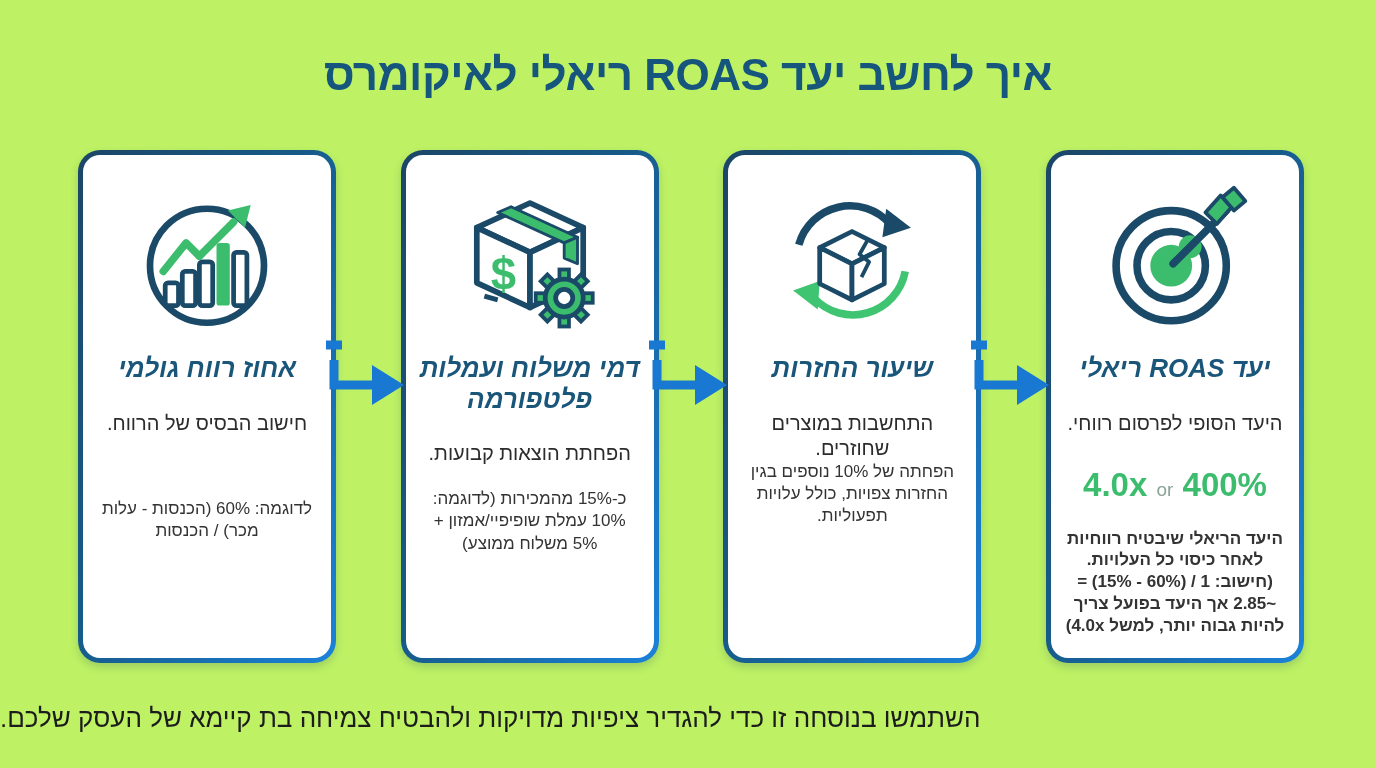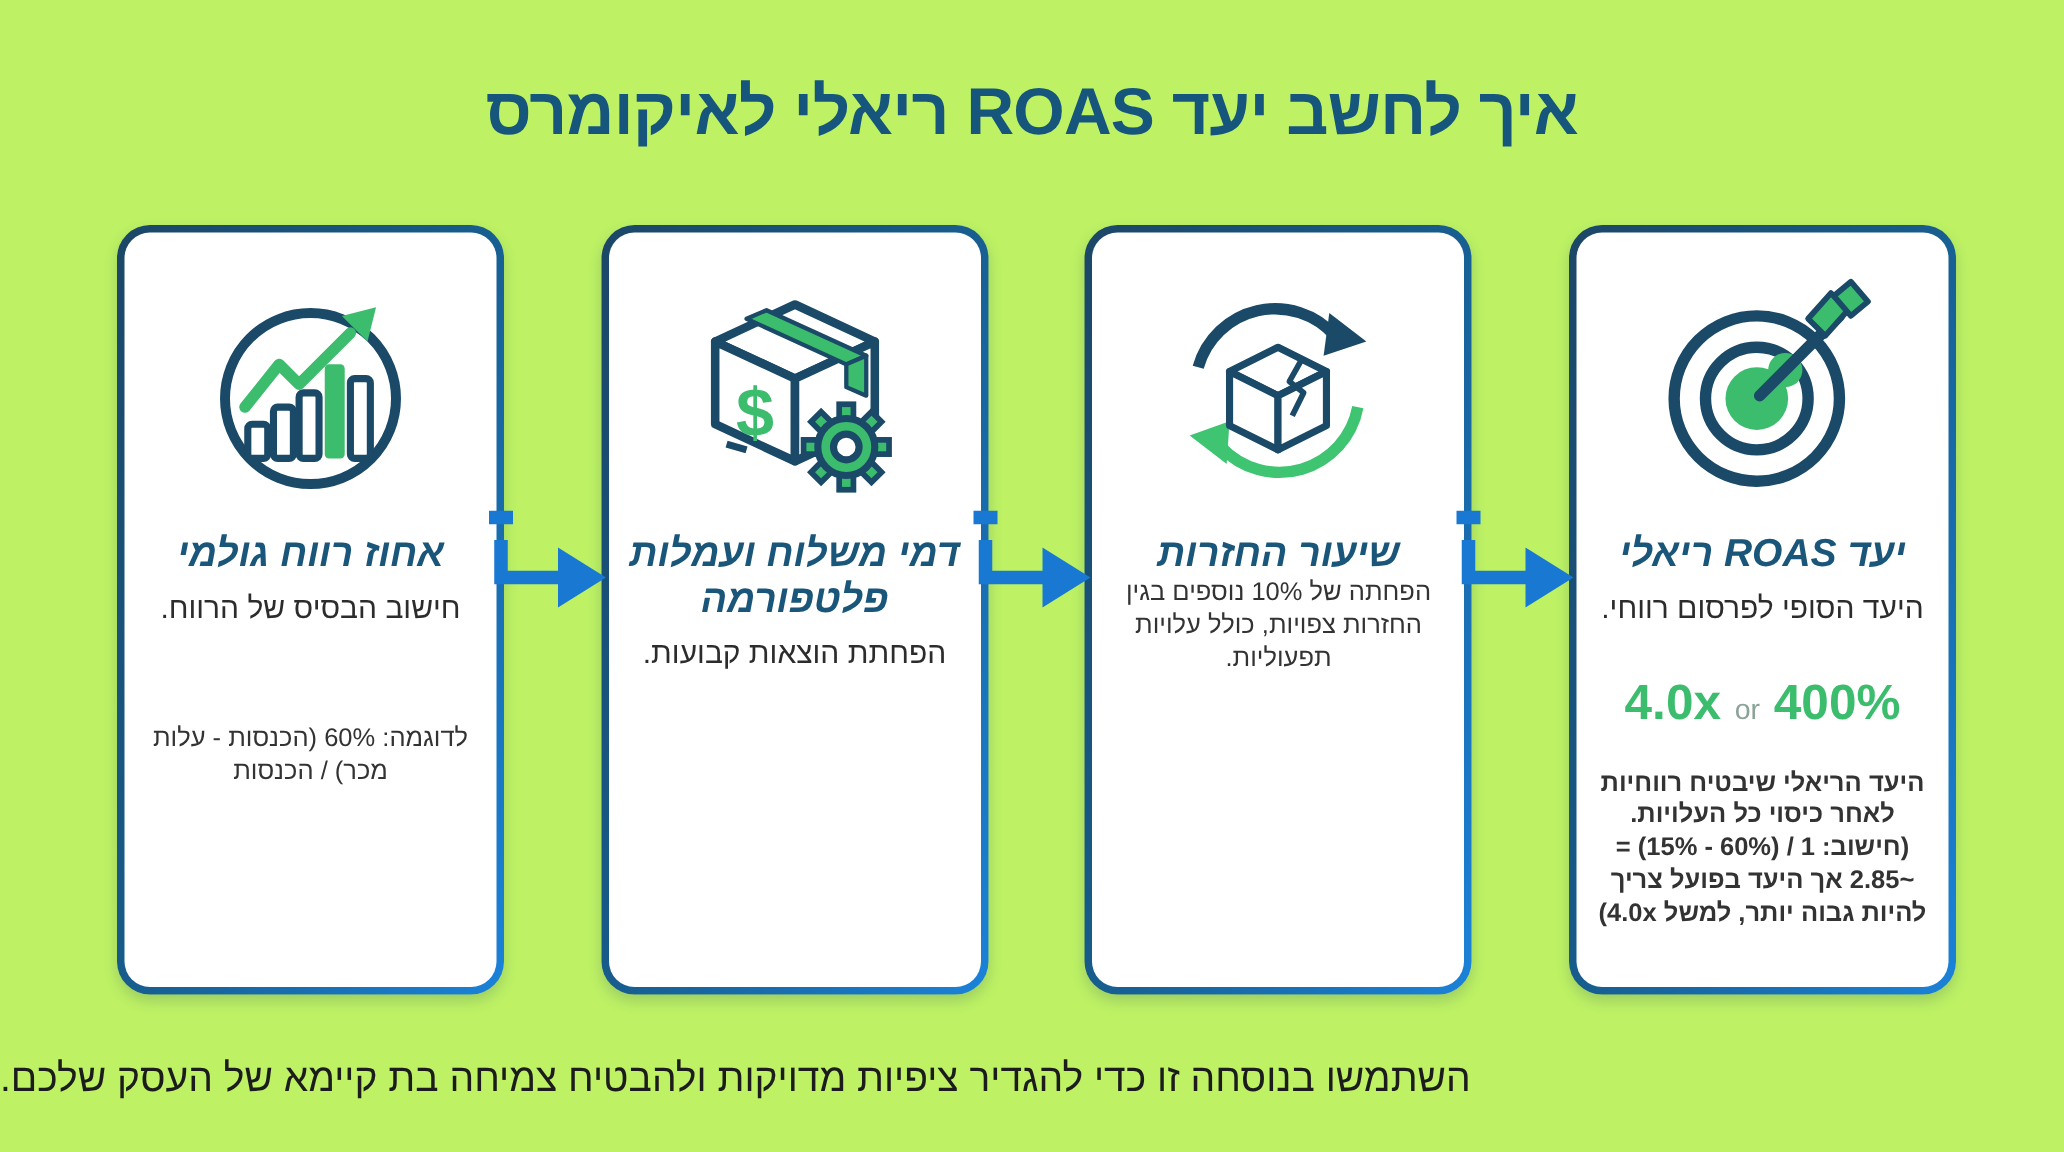--- a/index.html
+++ b/index.html
@@ -32,21 +32,21 @@
     display:flex; flex-direction:column; align-items:center;
     text-align:center;
   }
   .icon-wrap { height:158px; margin-top:8px; display:flex; align-items:center; justify-content:center; }
   .icon-wrap svg { width:152px; height:152px; }
   .card-title {
     direction:rtl; margin-top:14px;
     font-size:26px; font-weight:bold; color:#19567a; line-height:1.18;font-style:italic;
   }
   .card-sub {
-    direction:rtl; margin-top:10px;
+    direction:rtl; margin-top:27px;
     font-size:20px; color:#2c2c2c; line-height:1.25;
   }
   .card-detail {
     direction:rtl; font-size:17px; color:#333333; line-height:1.3;
   }
   .c1 .card-detail { margin-top:62px; }
   .c2 .card-detail { margin-top:22px; }
   .c3 .card-detail { }
   .c4 .card-detail { margin-top:24px; font-size:17px; line-height:1.28;font-weight:bold; }
   .highlight {
@@ -128,20 +128,21 @@
                 <rect x="-5" y="-30" width="10" height="12" transform="rotate(270)"></rect>
                 <rect x="-5" y="-30" width="10" height="12" transform="rotate(315)"></rect>
               </g>
               <circle r="20" fill="#3cbd6e" stroke="#1a4a68" stroke-width="5"></circle>
               <circle r="9" fill="#ffffff" stroke="#1a4a68" stroke-width="5"></circle>
             </g>
           </svg>
         </div>
         <div class="card-title">דמי משלוח ועמלות פלטפורמה</div>
         <div class="card-sub">הפחתת הוצאות קבועות.</div>
+        <div class="card-detail">כ-15% מהמכירות (לדוגמה: 10% עמלת שופיפיי/אמזון + 5% משלוח ממוצע)</div>
       </div>
     </div>
 
     <div class="arrow-cell">
       <svg viewBox="0 0 86 80">
         <path d="M2 11 H 18" stroke="#1878d2" stroke-width="9" fill="none"></path>
         <path d="M10 26 V 51 H 50" stroke="#1878d2" stroke-width="9" fill="none"></path>
         <polygon points="48,31 48,71 80,51" fill="#1878d2"></polygon>
       </svg>
     </div>
@@ -156,20 +157,21 @@
             <polygon points="18,112 46,102 44,132" fill="#3fc472"></polygon>
             <g stroke="#1a4a68" stroke-width="5" stroke-linejoin="round" fill="#ffffff">
               <polygon points="80,50 114,67 80,84 46,67"></polygon>
               <polygon points="46,67 80,84 80,122 46,105"></polygon>
               <polygon points="114,67 80,84 80,122 114,105"></polygon>
             </g>
             <polyline points="97,58 88,74 98,82 90,98" fill="none" stroke="#1a4a68" stroke-width="4" stroke-linejoin="round"></polyline>
           </svg>
         </div>
         <div class="card-title">שיעור החזרות</div>
+        <div class="card-sub">התחשבות במוצרים שחוזרים.</div>
         <div class="card-detail">הפחתה של 10% נוספים בגין החזרות צפויות, כולל עלויות תפעוליות.</div>
       </div>
     </div>
 
     <div class="arrow-cell">
       <svg viewBox="0 0 86 80">
         <path d="M2 11 H 18" stroke="#1878d2" stroke-width="9" fill="none"></path>
         <path d="M10 26 V 51 H 50" stroke="#1878d2" stroke-width="9" fill="none"></path>
         <polygon points="48,31 48,71 80,51" fill="#1878d2"></polygon>
       </svg>

